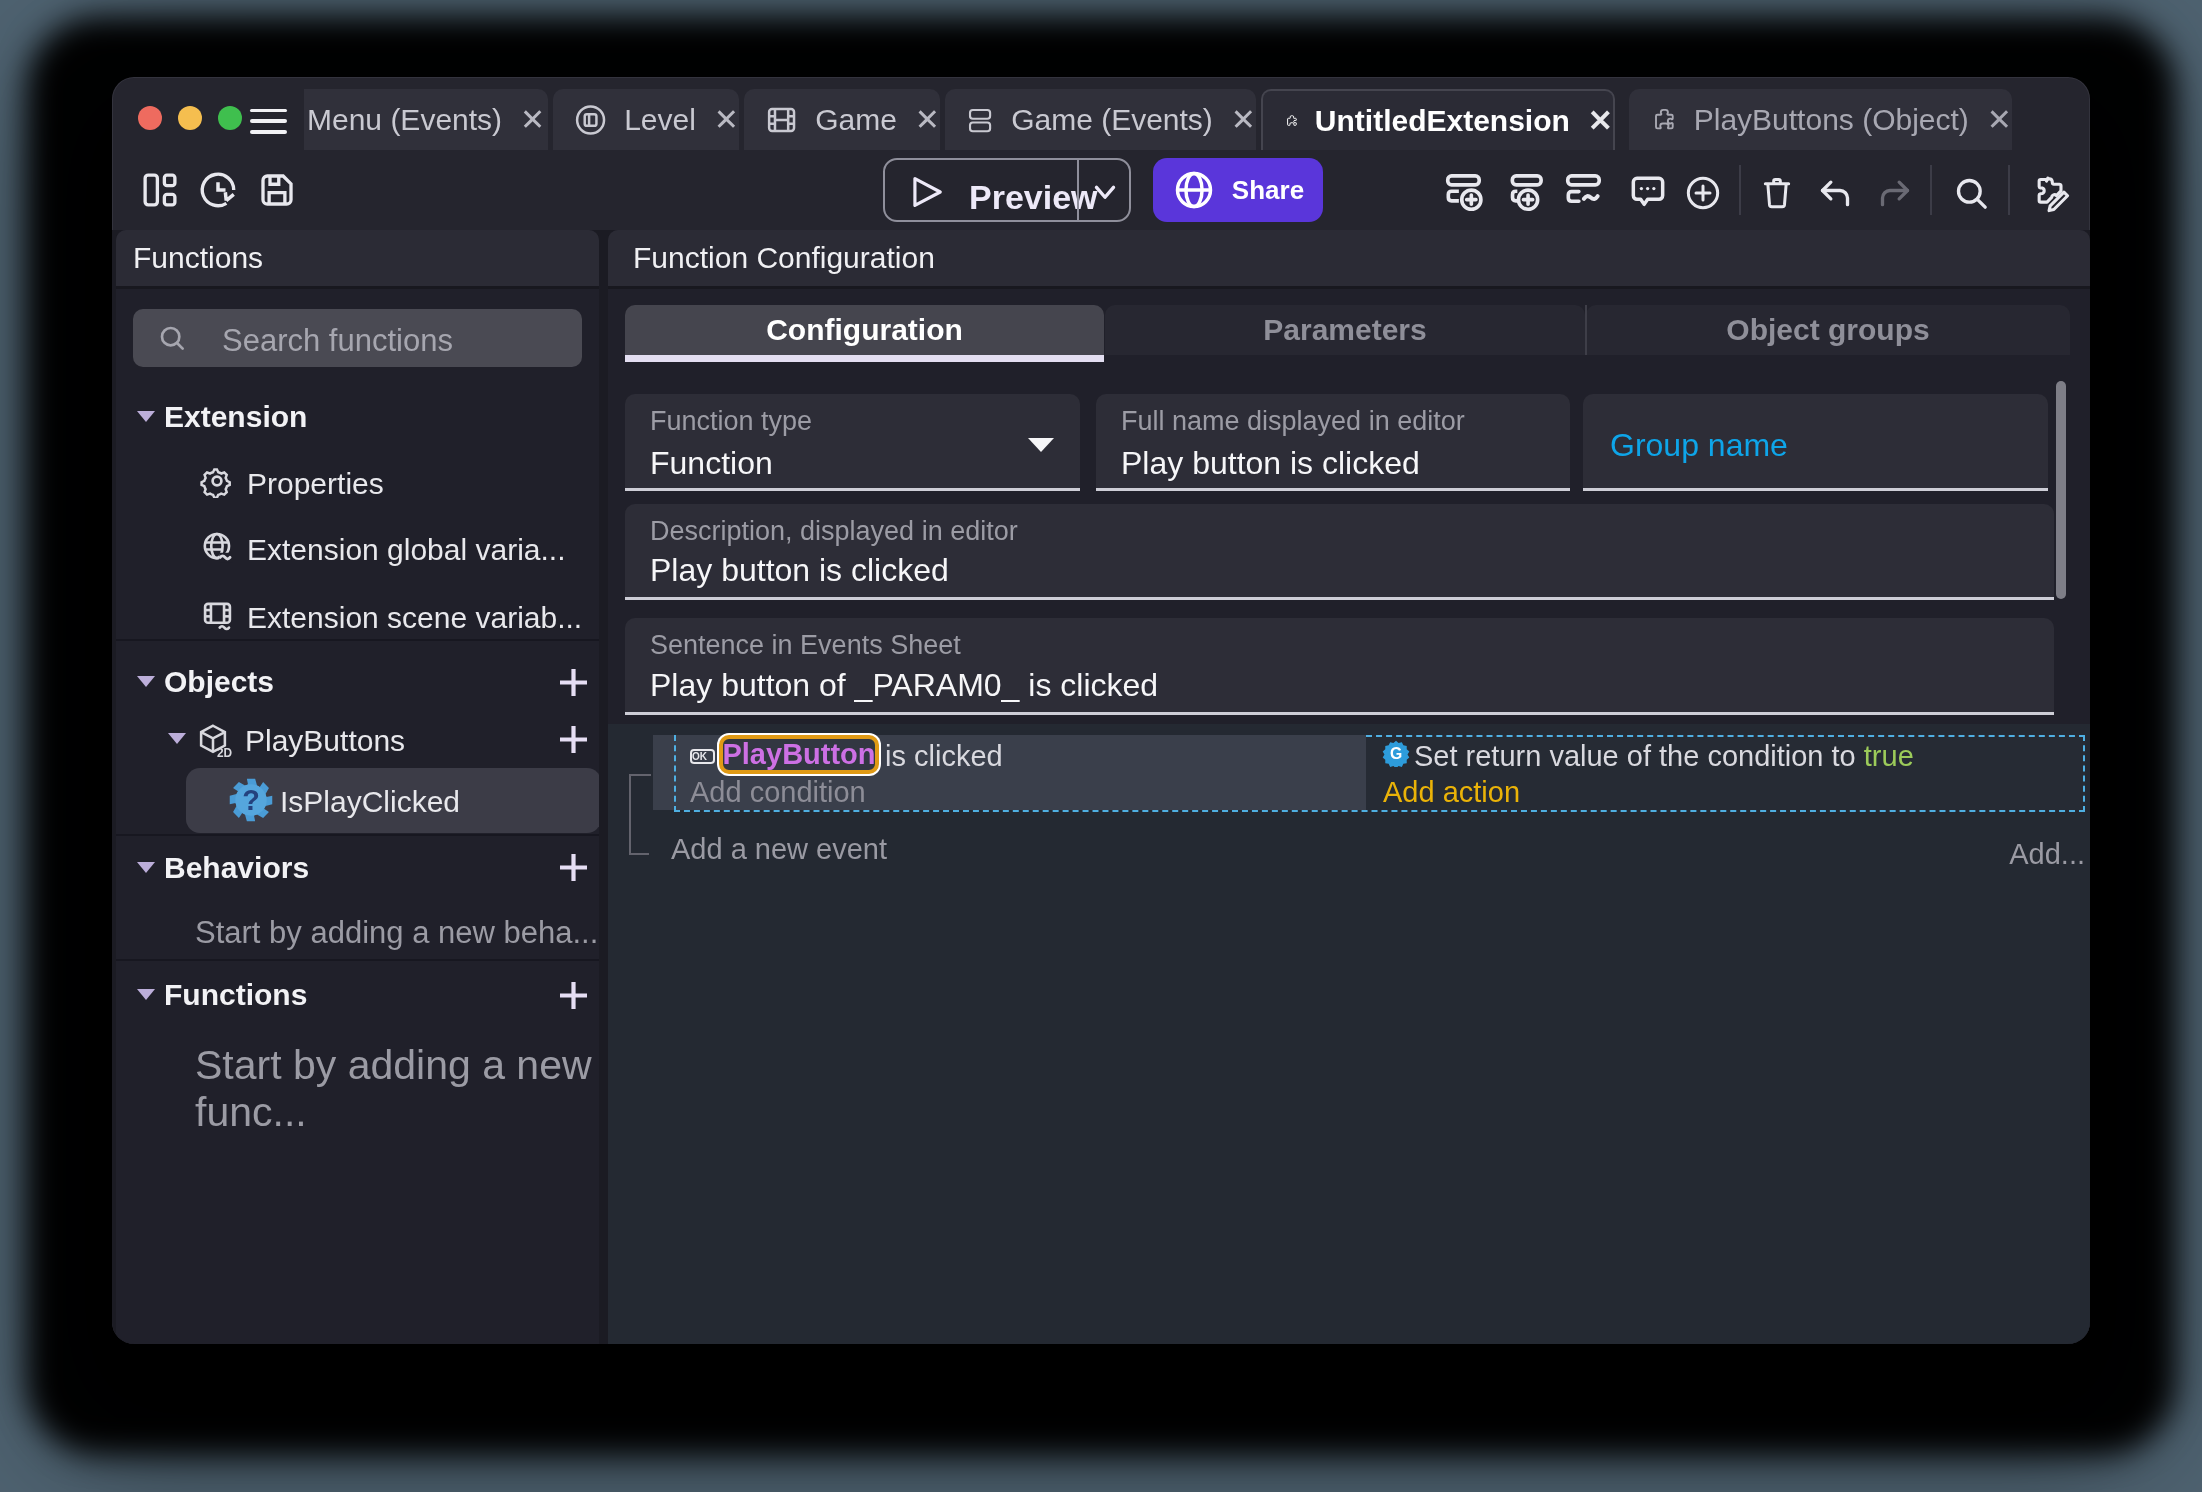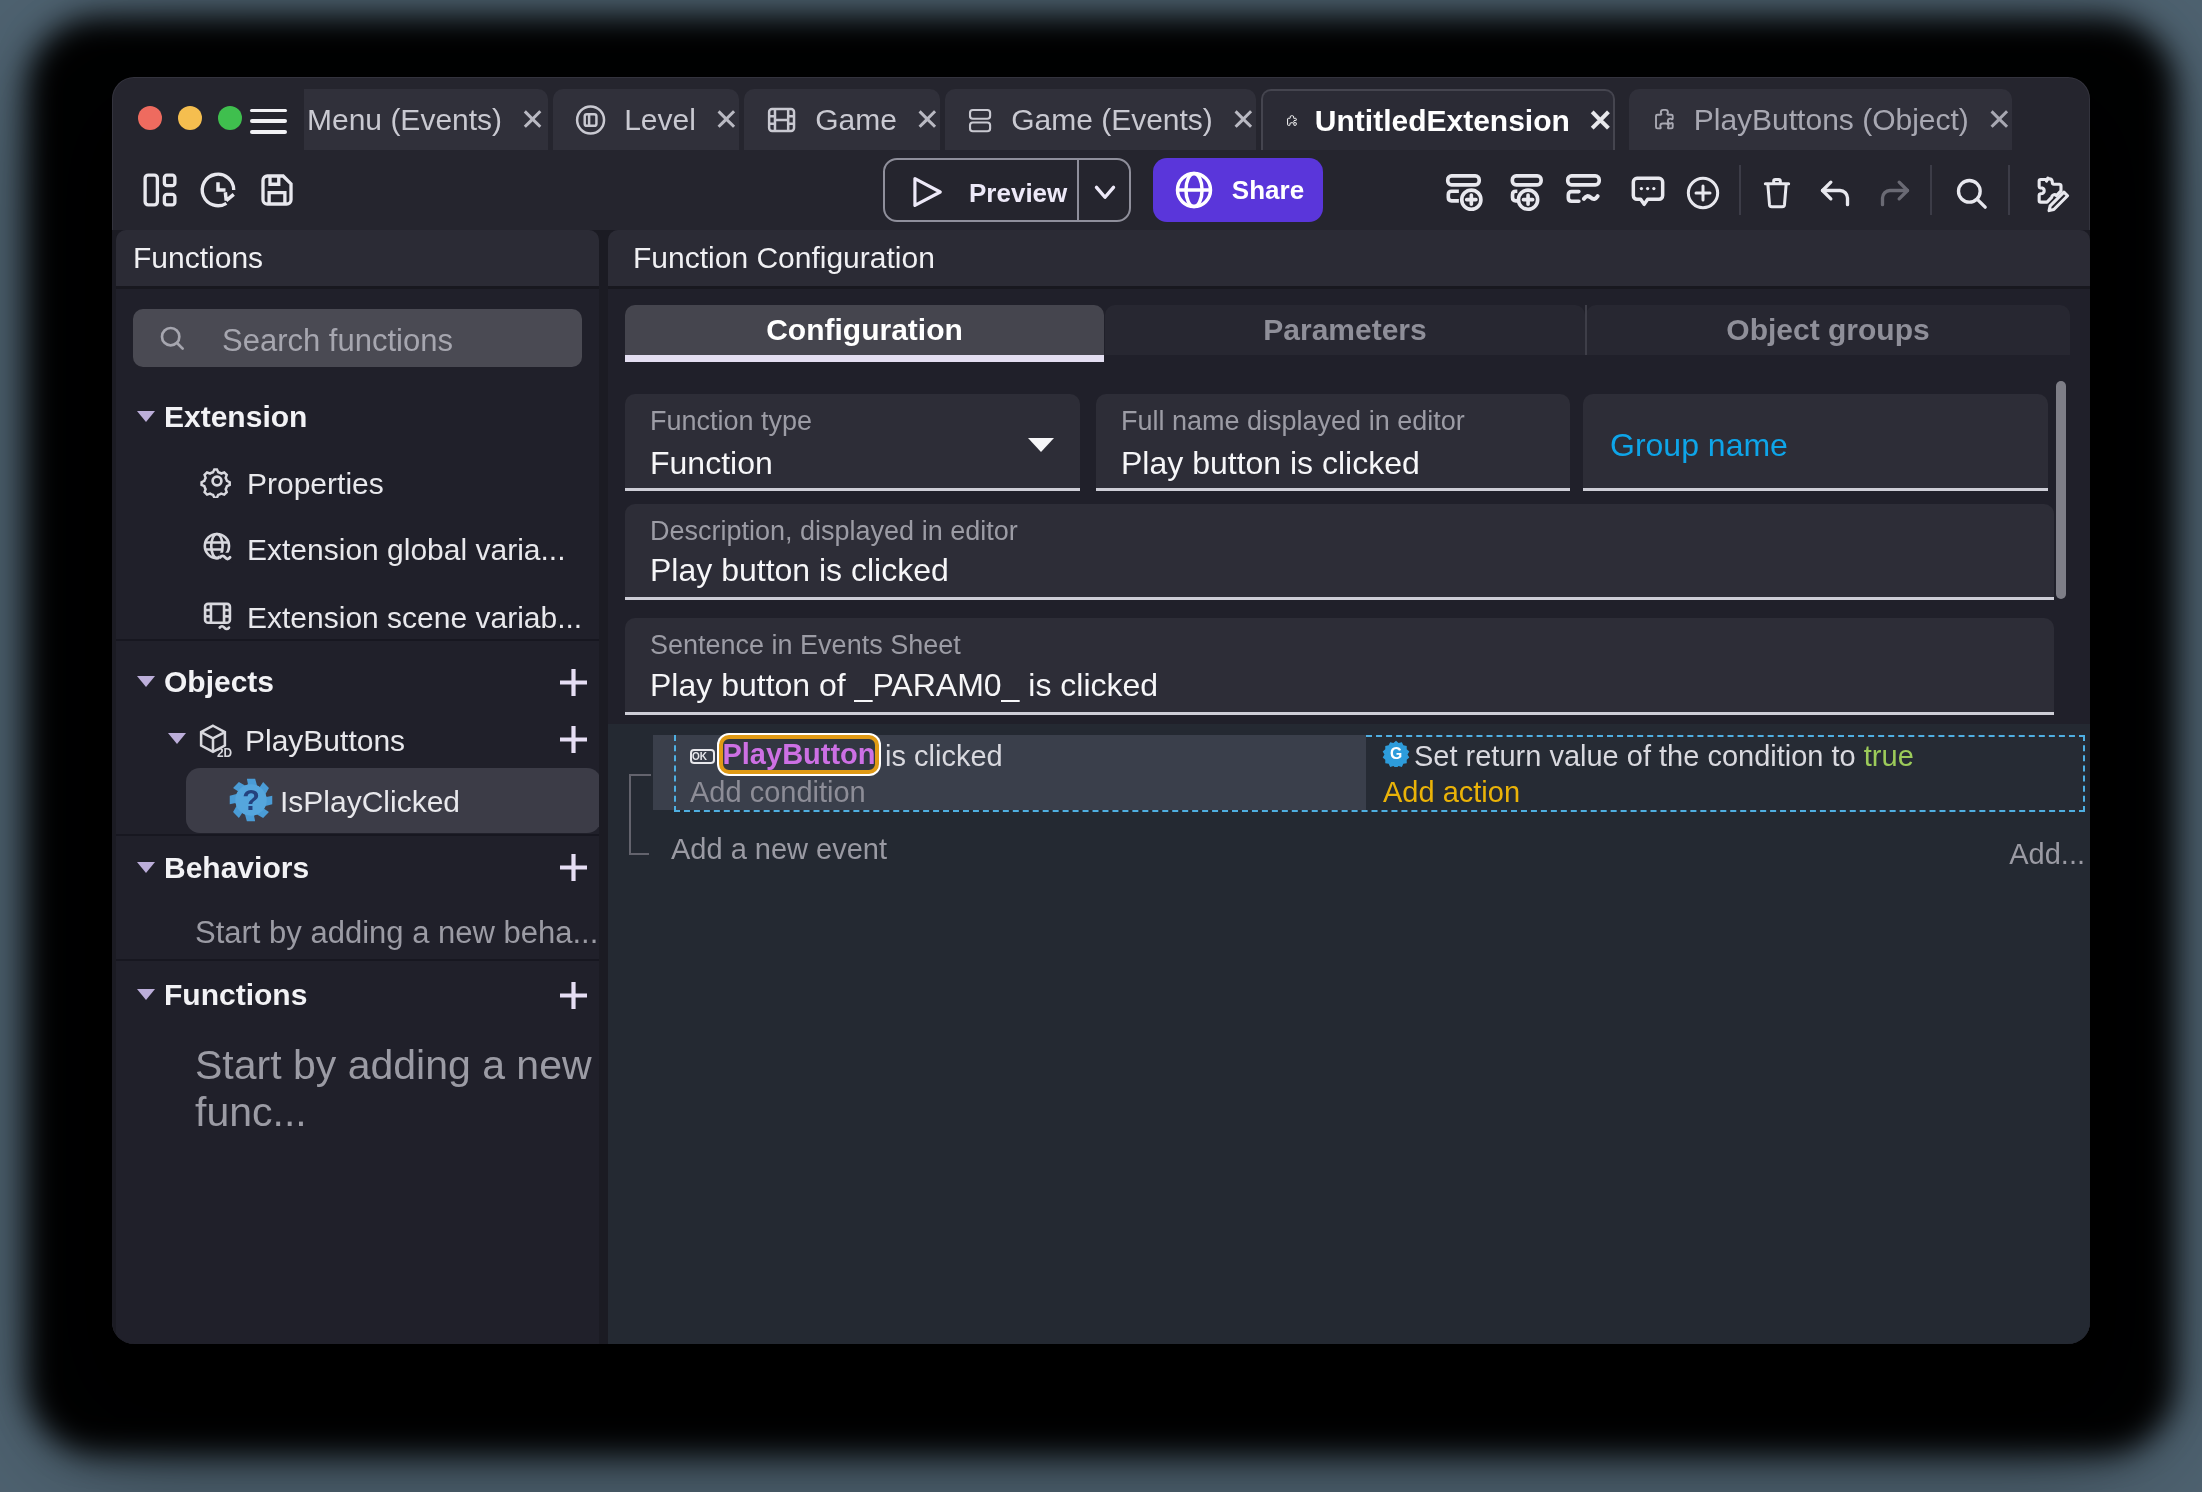--- a/index.html
+++ b/index.html
@@ -121,21 +121,21 @@
   </svg>
   <svg class="abs" style="left:144px; top:92px;" width="42" height="42" viewBox="0 0 24 24" fill="none" stroke="#E8E8EE" stroke-width="1.9">
     <path d="M4 6.5 a2.5 2.5 0 0 1 2.5 -2.5 h9 l4.5 4.5 v9 a2.5 2.5 0 0 1 -2.5 2.5 h-11 a2.5 2.5 0 0 1 -2.5 -2.5 z"></path>
     <path d="M8 4.3 v4.4 h5 v-4.4"></path>
     <path d="M7.5 20 v-6.5 h9 v6.5"></path>
   </svg>
   <div class="abs" id="previewbtn">
     <svg class="abs" style="left:22px; top:13px;" width="38" height="38" viewBox="0 0 24 24" fill="none" stroke="#EDE9F8" stroke-width="2" stroke-linejoin="round">
       <path d="M5 3.5 L21 12 L5 20.5 Z"></path>
     </svg>
-    <div class="abs" style="left:84px; top:18px; font-size:26px; font-weight:bold; color:#EDE9F8;">Preview</div>
+    <div class="abs" style="left:84px; top:18px; font-size:34px; font-weight:bold; color:#EDE9F8;">Preview</div>
     <div class="sep"></div>
     <svg class="abs" style="left:203px; top:21px;" width="34" height="24" viewBox="0 0 24 16" fill="none" stroke="#EDE9F8" stroke-width="2.4" stroke-linecap="round" stroke-linejoin="round">
       <path d="M6 4 l6 7 l6 -7"></path>
     </svg>
   </div>
   <div class="abs" id="sharebtn">
     <svg width="44" height="44" viewBox="0 0 24 24" fill="none" stroke="#FFFFFF" stroke-width="1.9">
       <circle cx="12" cy="12" r="9"></circle>
         <ellipse cx="12" cy="12" rx="4.4" ry="9"></ellipse>
         <line x1="3" y1="12" x2="21" y2="12"></line>

